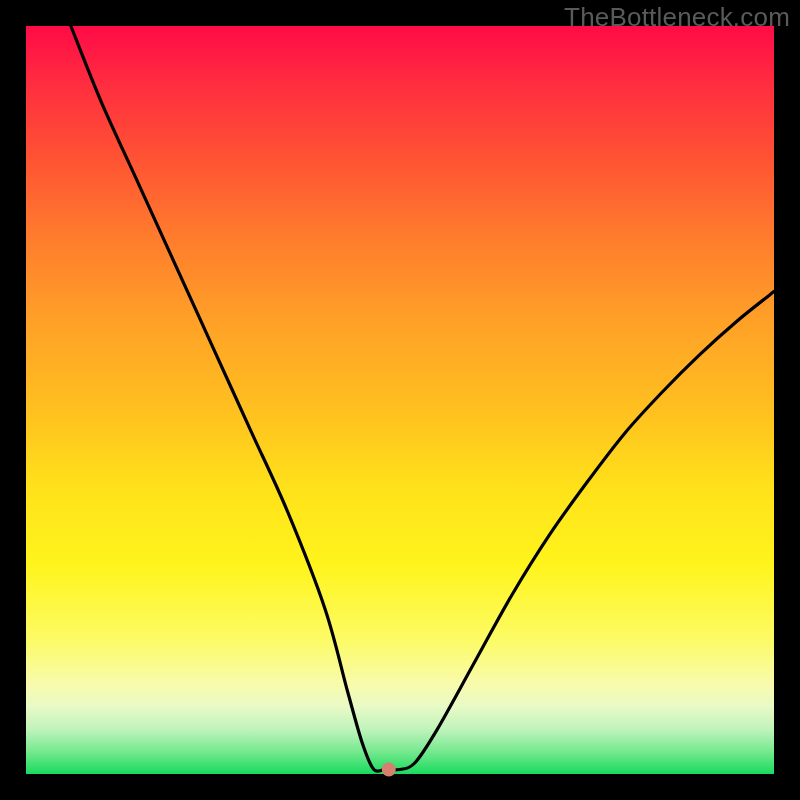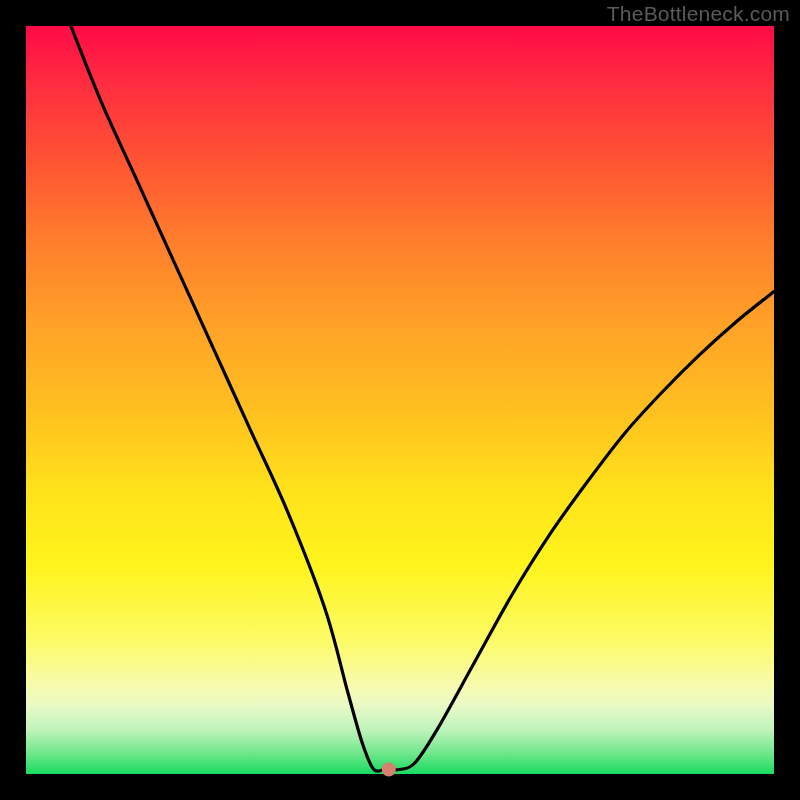--- a/index.html
+++ b/index.html
@@ -15,21 +15,21 @@
     position: relative;
     width: 800px;
     height: 800px;
     background: #000;
   }
   .watermark {
     position: absolute;
     top: 2px;
     right: 10px;
     color: #5a5a5a;
-    font-size: 21px;
+    font-size: 26px;
     letter-spacing: 0.2px;
     font-weight: 500;
     user-select: none;
   }
   .plot-area {
     position: absolute;
     left: 26px;
     top: 26px;
     width: 748px;
     height: 748px;

